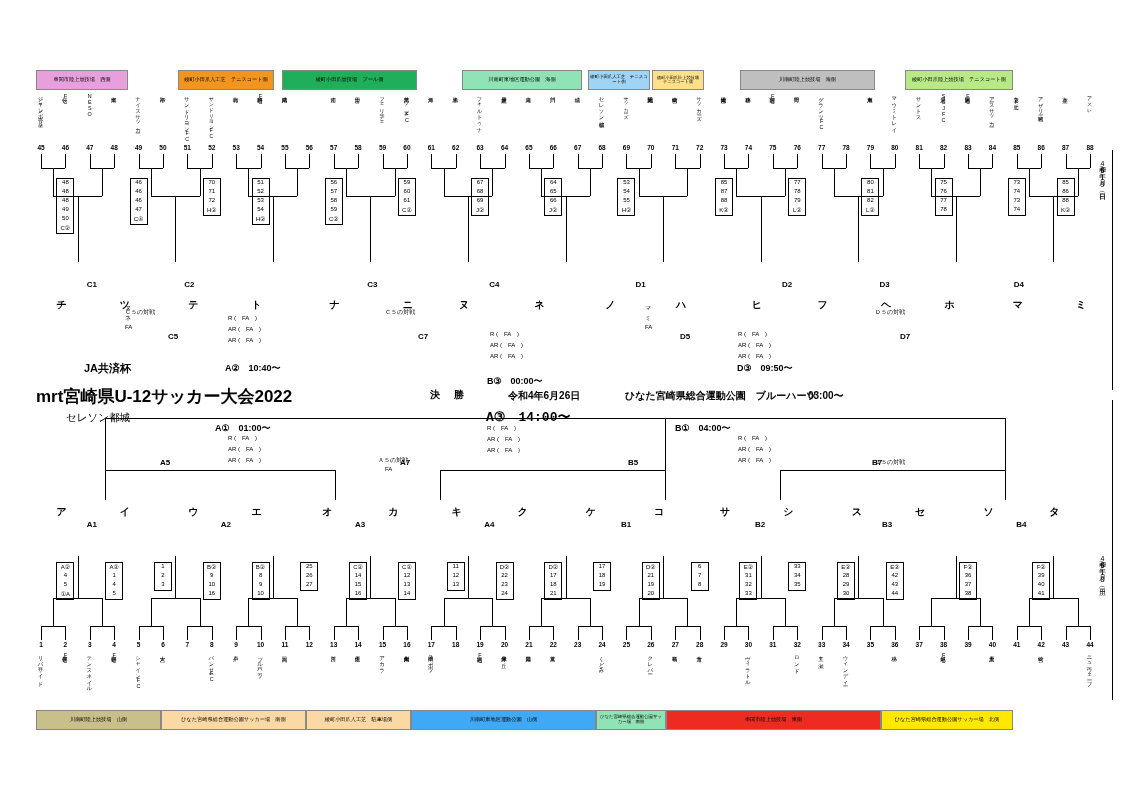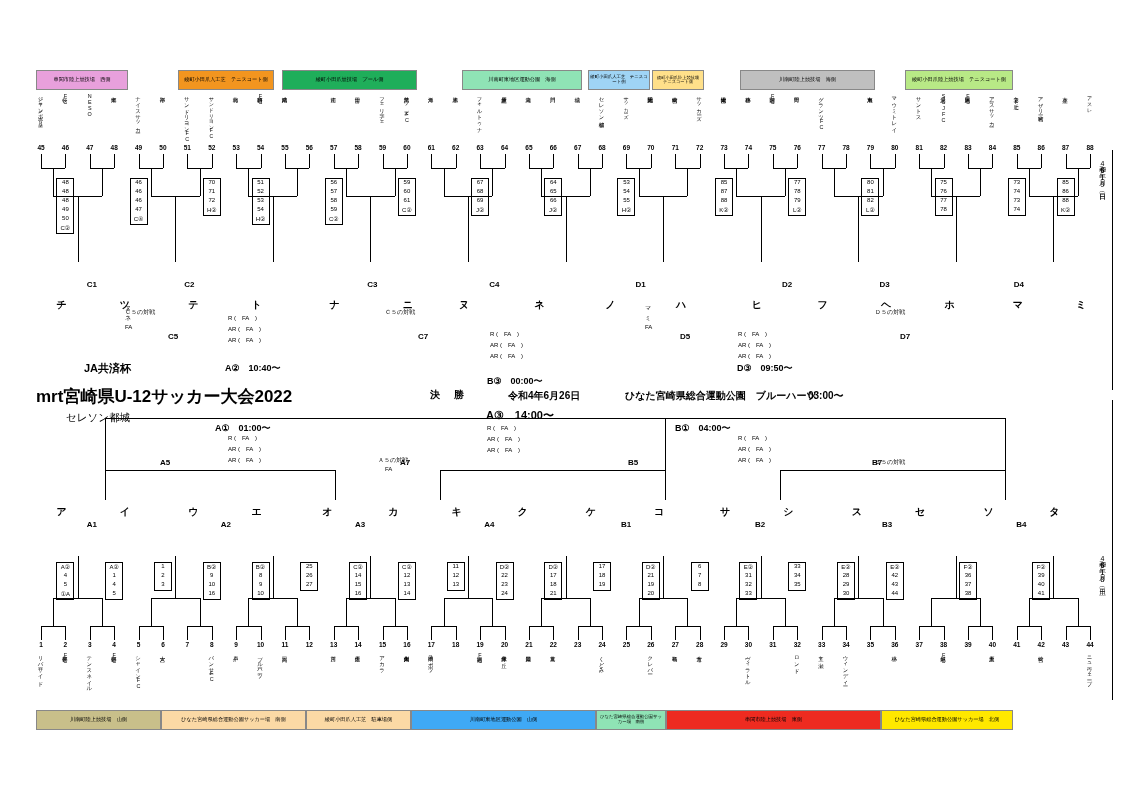--- a/index.html
+++ b/index.html
@@ -383,21 +383,21 @@
   <div class="titlebig" style="left:66px;top:411px;font-size:10.5px;font-weight:normal;">セレソン都城</div>
 
   <div class="abs" id="midlines" style="left:0;top:398px;width:1123px;height:120px;">
       <div class="hline" style="position:absolute;left:105px;top:20px;width:560px;height:1px;background:#000;"></div>
       <div class="vline" style="position:absolute;left:105px;top:20px;height:60px;width:1px;background:#000;"></div>
       <div class="vline" style="position:absolute;left:665px;top:20px;height:60px;width:1px;background:#000;"></div>
       <div class="hline" style="position:absolute;left:665px;top:20px;width:340px;height:1px;background:#000;"></div>
       <div class="vline" style="position:absolute;left:1005px;top:20px;height:60px;width:1px;background:#000;"></div>
       <div class="nodelabel" style="position:absolute;left:215px;top:24px;font-size:9px;">A①　01:00〜</div>
       <div class="nodelabel" style="position:absolute;left:675px;top:24px;font-size:9px;">B①　04:00〜</div>
-      <div class="nodelabel" style="position:absolute;left:486px;top:10px;font-size:11px;">A③　14:00〜</div>
+      <div class="nodelabel" style="position:absolute;left:486px;top:10px;font-size:13px;font-family:Liberation Mono, monospace;">A③　14:00〜</div>
       <div class="mini" style="position:absolute;left:228px;top:36px;font-size:6px;">R  (　FA　)</div>
       <div class="mini" style="position:absolute;left:487px;top:26px;font-size:6px;">R  (　FA　)</div>
       <div class="mini" style="position:absolute;left:738px;top:36px;font-size:6px;">R  (　FA　)</div>
       <div class="mini" style="position:absolute;left:228px;top:47px;font-size:6px;">AR  (　FA　)</div>
       <div class="mini" style="position:absolute;left:487px;top:37px;font-size:6px;">AR  (　FA　)</div>
       <div class="mini" style="position:absolute;left:738px;top:47px;font-size:6px;">AR  (　FA　)</div>
       <div class="mini" style="position:absolute;left:228px;top:58px;font-size:6px;">AR  (　FA　)</div>
       <div class="mini" style="position:absolute;left:487px;top:48px;font-size:6px;">AR  (　FA　)</div>
       <div class="mini" style="position:absolute;left:738px;top:58px;font-size:6px;">AR  (　FA　)</div>
       <div class="mini" style="position:absolute;left:378px;top:58px;font-size:6px;">Ａ５の対戦</div>

